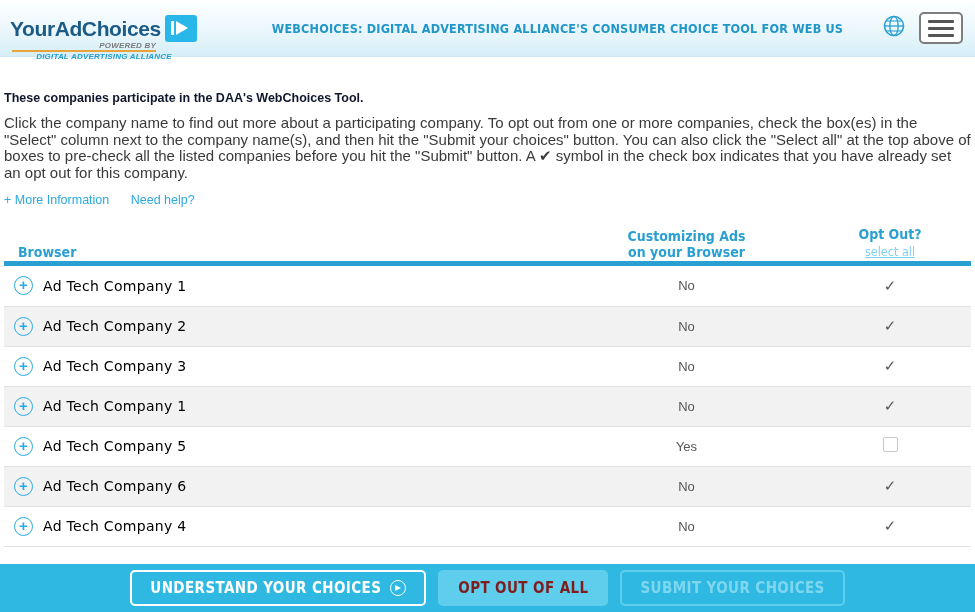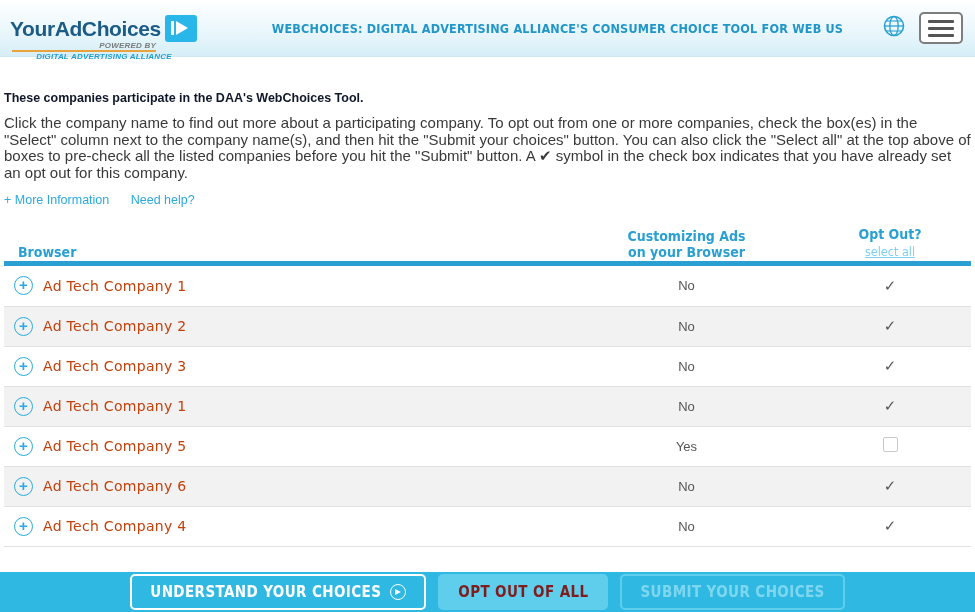--- a/index.html
+++ b/index.html
@@ -216,21 +216,21 @@
     border: 1.6px solid #2aaae1;
     color: #2aaae1;
     font-size: 15px;
     line-height: 16px;
     text-align: center;
     font-weight: bold;
     flex: 0 0 auto;
     cursor: pointer;
   }
   .company-name {
-    color: #c2410c;
+    color: #000000;
     font-family: "DejaVu Sans", sans-serif;
     font-size: 14px;
     letter-spacing: 0.3px;
     cursor: pointer;
   }
   .cell-custom {
     text-align: center;
     font-size: 13px;
     color: #555;
   }
@@ -246,21 +246,21 @@
     background: #ffffff;
     border-radius: 2px;
     cursor: pointer;
   }
 
   
   .footer {
     position: absolute;
     left: 0; bottom: 0;
     width: 975px;
-    height: 40px;
+    height: 48px;
     background: #2fb9e2;
     display: flex;
     align-items: center;
     justify-content: center;
     gap: 12px;
   }
   .btn {
     font-family: "DejaVu Sans Condensed", "Liberation Sans", sans-serif;
     font-size: 15px;
     font-weight: bold;

